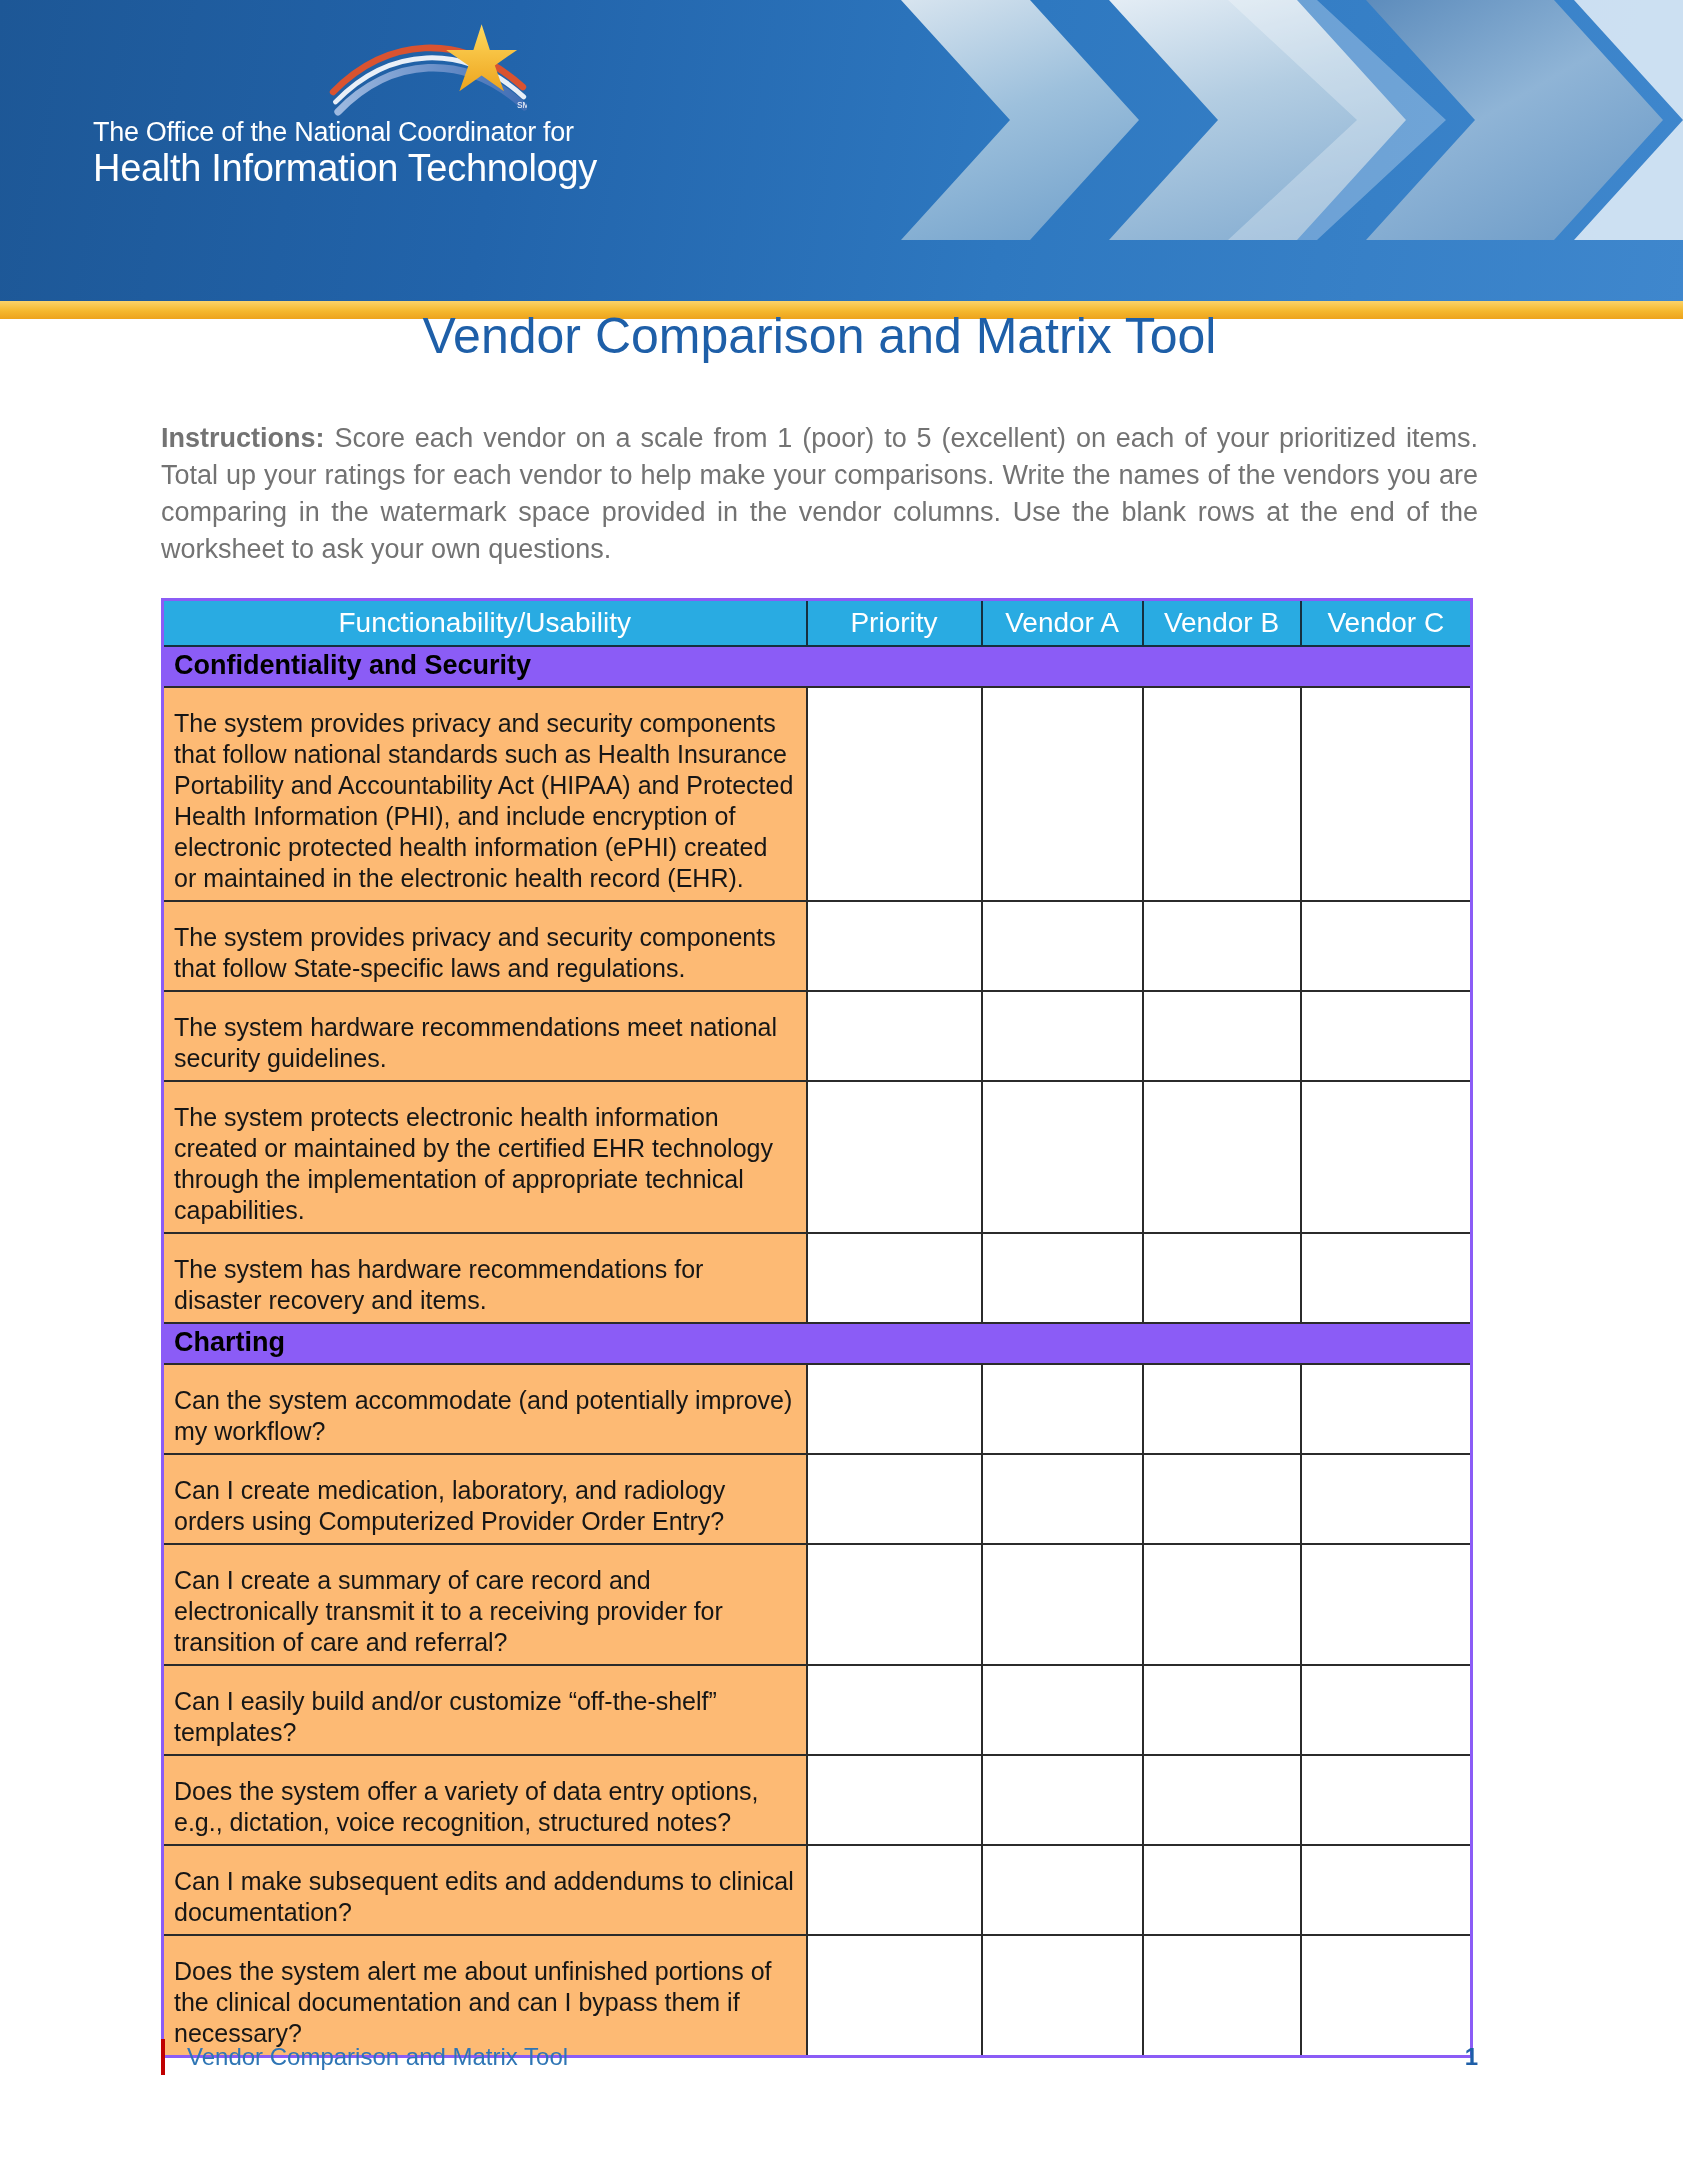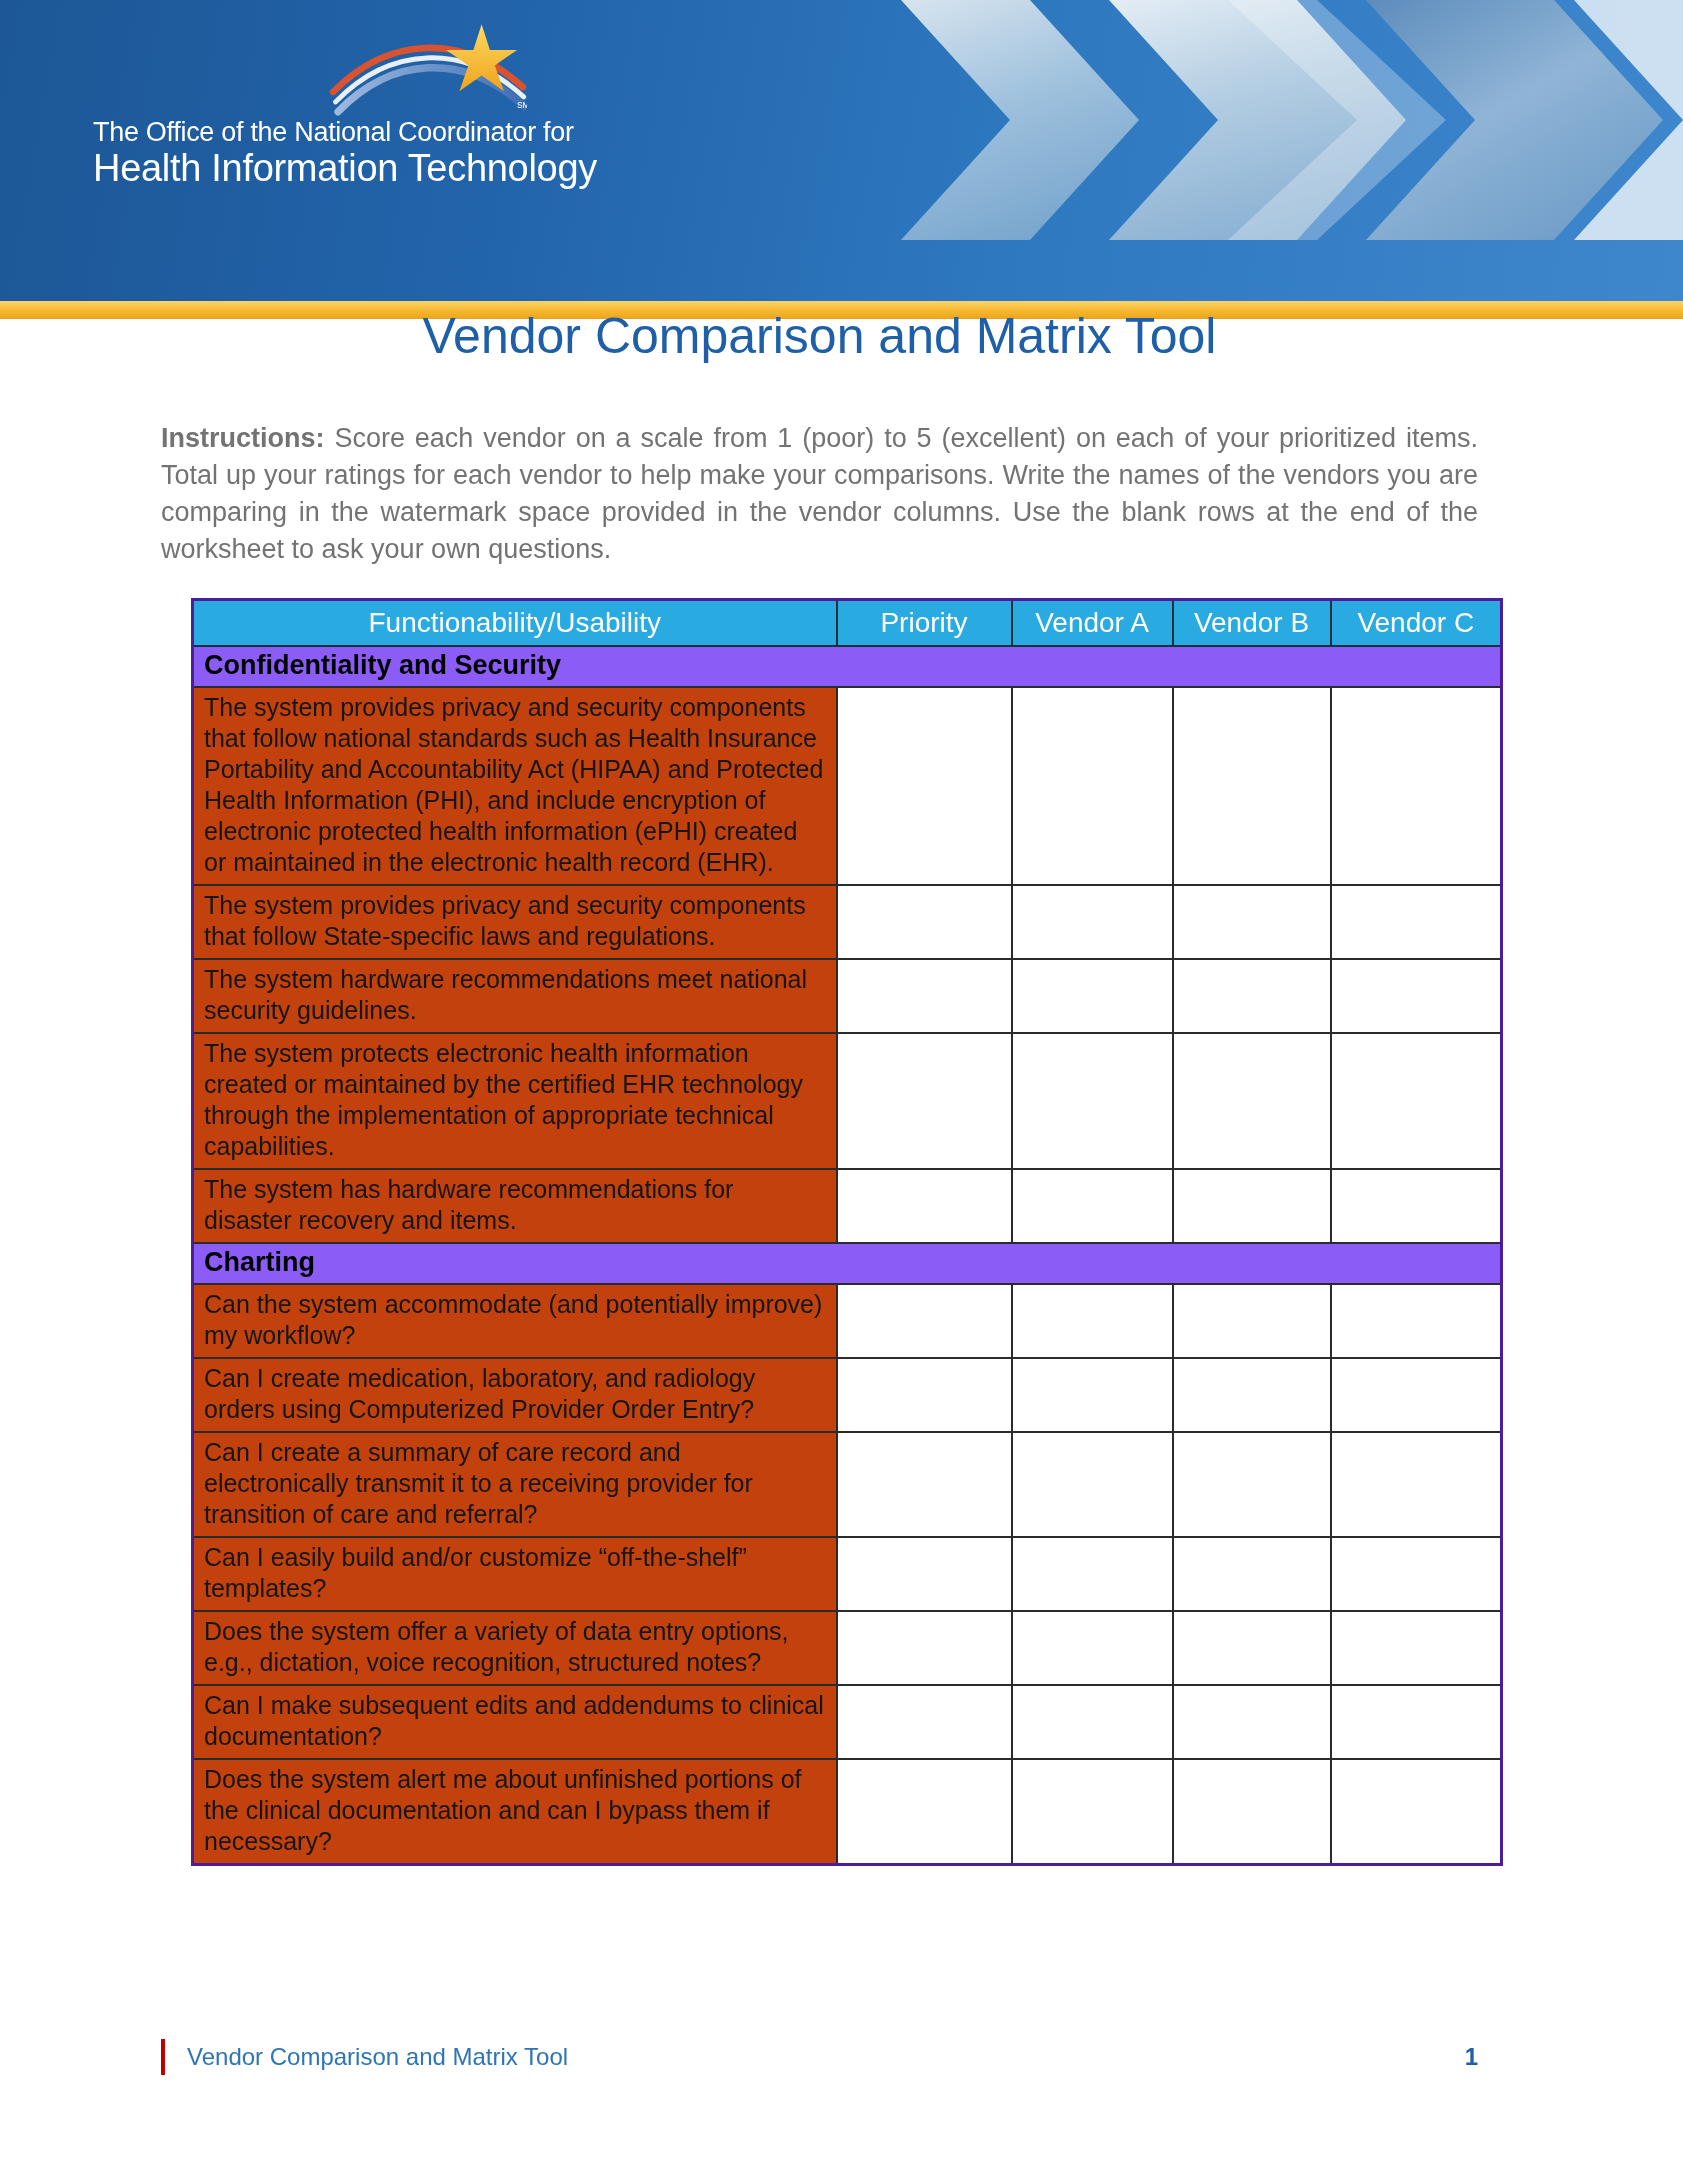--- a/index.html
+++ b/index.html
@@ -36,33 +36,33 @@
 
   
   .content { position:absolute; left:161px; top:257px; width:1317px; }
   h1.title { margin-top:51px; text-align:center; font-size:50px; line-height:57px;
     font-weight:400; color:#1e5fa8; }
   .instructions { margin-top:55px; font-size:27px; line-height:37px; color:#737373;
     text-align:justify; }
   .instructions b { font-weight:bold; }
 
   table.matrix { margin-top:30px; border-collapse:collapse; table-layout:fixed;
-    width:1310px; border:3px solid #4c1d95;margin-left:30px; }
+    width:1310px; border:3px solid #8b5cf6; }
   .matrix col.c-func { width:644px; }
   .matrix col.c-pri  { width:175px; }
   .matrix col.c-va   { width:161px; }
   .matrix col.c-vb   { width:158px; }
   .matrix col.c-vc   { width:171px; }
   .matrix th { background:#29abe2; color:#ffffff; font-weight:400; font-size:28px;
     height:46px; border:2px solid #15303f; text-align:center; }
   .matrix td { border:2px solid #2b2b2b; vertical-align:top; }
   tr.section-row td { background:#8b5cf6; font-weight:bold; color:#000000;
     font-size:27px; padding:3px 10px 5px 10px; }
-  td.q { background:#c2410c; font-size:25px; line-height:31px; color:#161616;
-    padding:4px 10px 6px 10px; }
+  td.q { background:#fdba74; font-size:25px; line-height:31px; color:#161616;
+    padding:20px 10px 6px 10px; }
   td.score { background:#ffffff; }
 
   
   .footer { position:absolute; left:161px; top:2037px; width:1317px; height:40px;
     display:flex; align-items:center; }
   .footer-bar { width:4px; height:36px; background:#c00000; margin-right:22px; }
   .footer-title { font-size:24px; color:#2e75b5; }
   .footer-spacer { flex:1; }
   .footer-page { font-size:24px; font-weight:bold; color:#1e5fa8; }
 </style>

